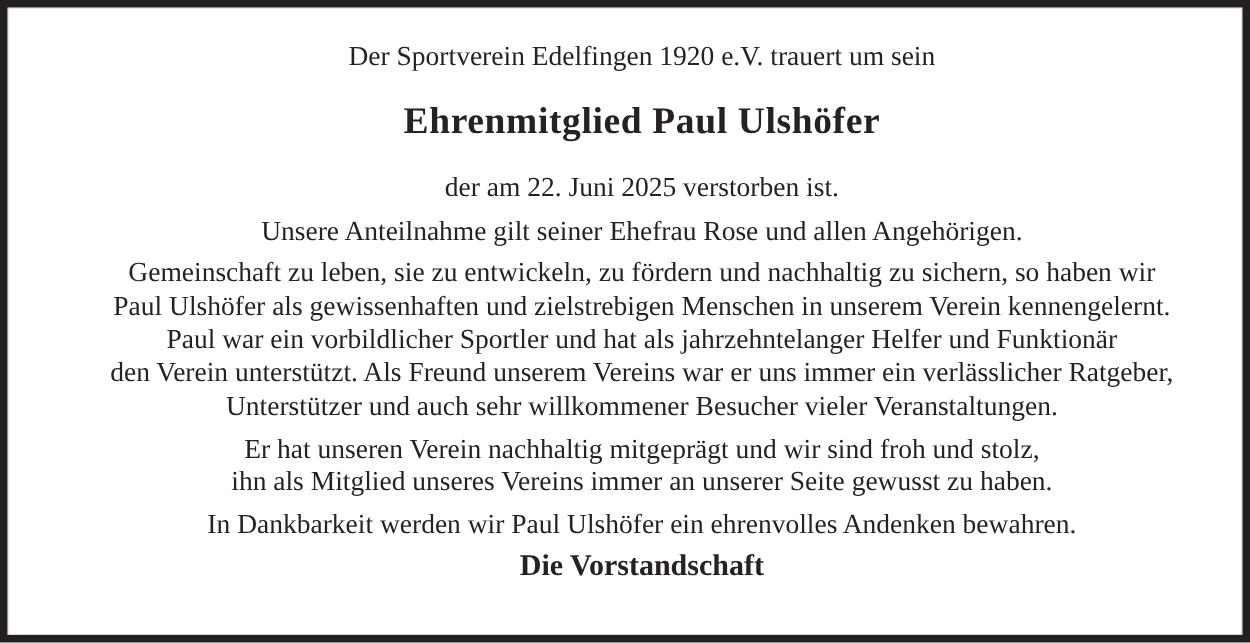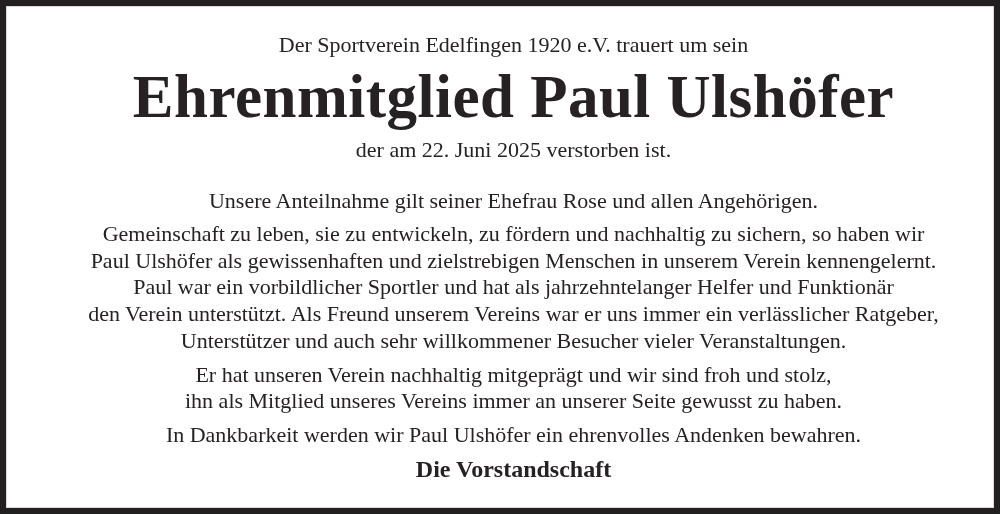--- a/index.html
+++ b/index.html
@@ -26,32 +26,32 @@
     color: #262223;
     text-align: center;
   }
   .intro-line {
     margin-top: 25px;
     font-size: 22px;
     line-height: 27px;
   }
   .deceased-title {
     margin-top: 14px;
-    font-size: 61px;
+    font-size: 30px;
     line-height: 50px;
     font-weight: bold;
     letter-spacing: 0.5px;
   }
   .death-date-line {
     margin-top: 14px;
     font-size: 22px;
     line-height: 27px;
   }
   .condolence-line {
-    margin-top: 24px;
+    margin-top: 8px;
     font-size: 22px;
     line-height: 27px;
   }
   .body-paragraph {
     margin-top: 7px;
     font-size: 22px;
     line-height: 26.7px;
   }
   .signature-line {
     margin-top: 6px;

